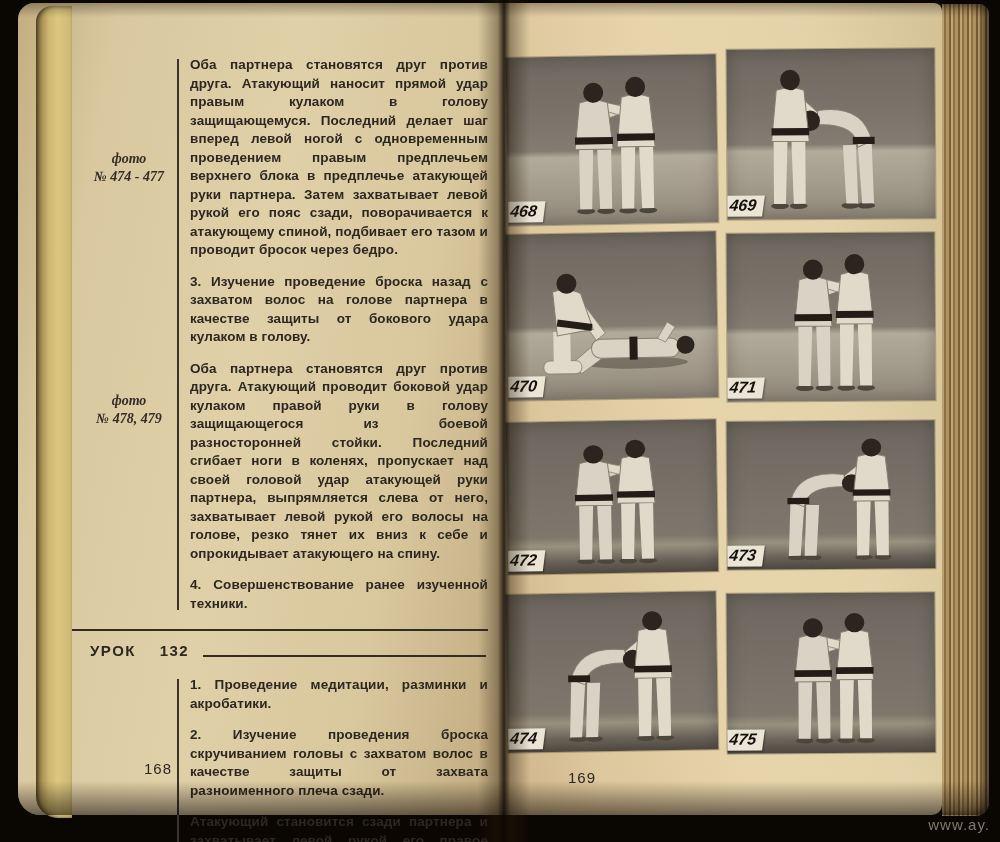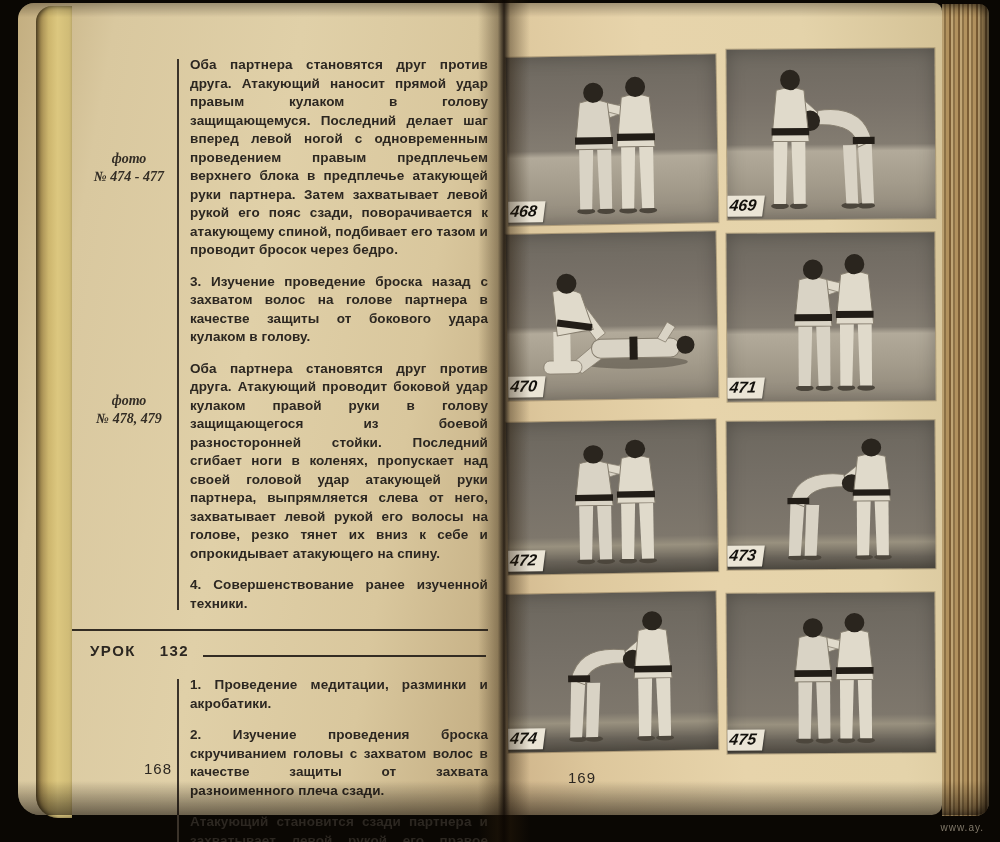--- a/index.html
+++ b/index.html
@@ -88,22 +88,22 @@
   .mirror{transform:scaleX(-1);}
   .photo-label{
     position:absolute;left:-3px;bottom:3px;
     background:#ebe5d6;color:#12100c;
     font-family:"Liberation Sans",sans-serif;font-weight:700;font-style:italic;
     font-size:16px;line-height:20px;padding:0 7px 1px 5px;
     transform:skewX(-8deg);
     box-shadow:1px 1px 2px rgba(0,0,0,.4);
   }
   .watermark{
-    position:absolute;right:16px;bottom:9px;z-index:7;
-    font-size:10px;letter-spacing:1px;color:#948b7a;opacity:.85;
+    position:absolute;right:10px;bottom:9px;z-index:7;
+    font-size:15px;letter-spacing:1px;color:#948b7a;opacity:.85;
   }
   .defs-holder{position:absolute;width:0;height:0;overflow:hidden;}
 </style>
 </head>
 <body>
 
 <svg class="defs-holder" aria-hidden="true">
   <defs>
     <symbol id="pose-standing" viewBox="0 0 210 166">
       <ellipse cx="78" cy="153" rx="9" ry="3" fill="#4c463c"></ellipse>

